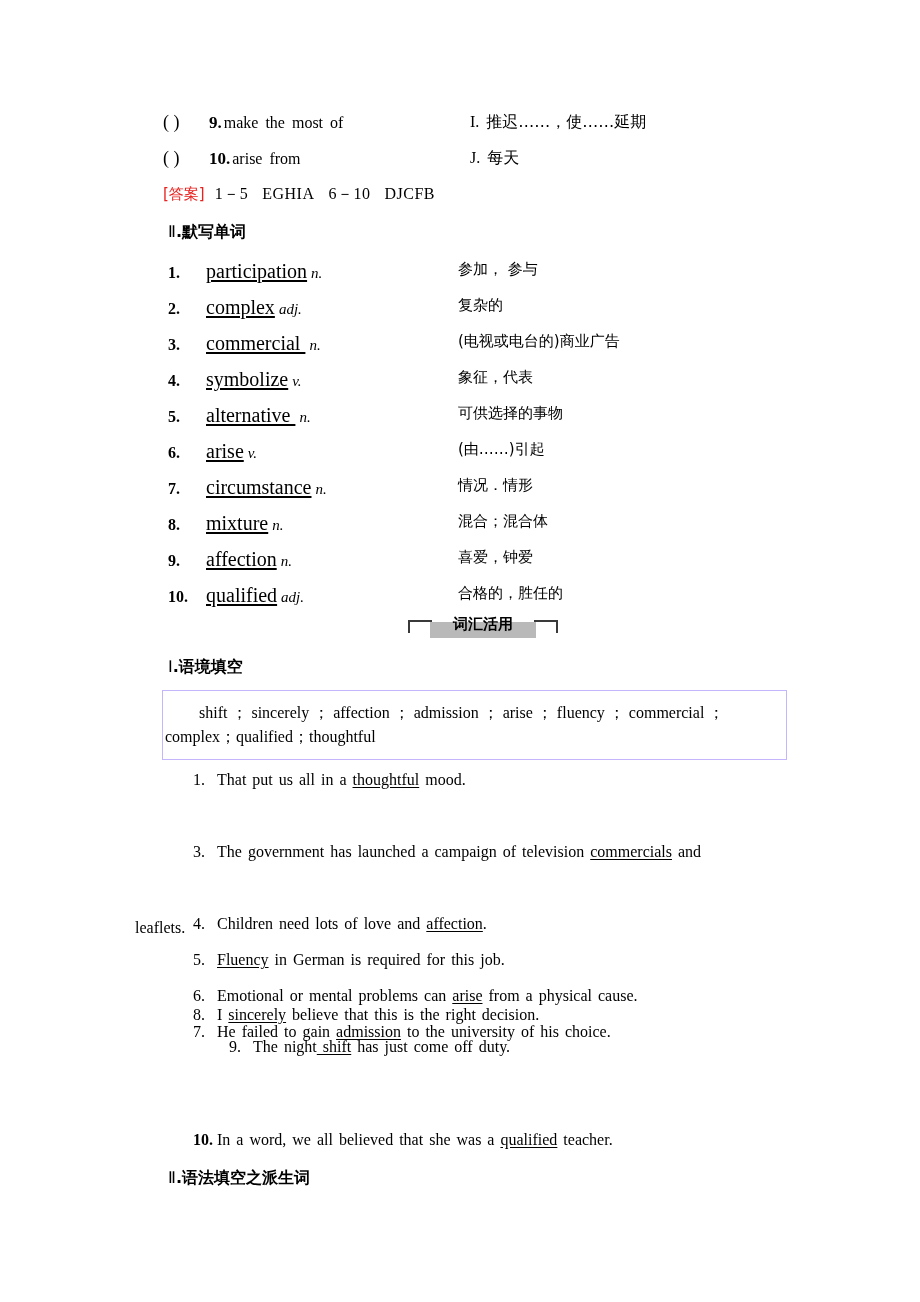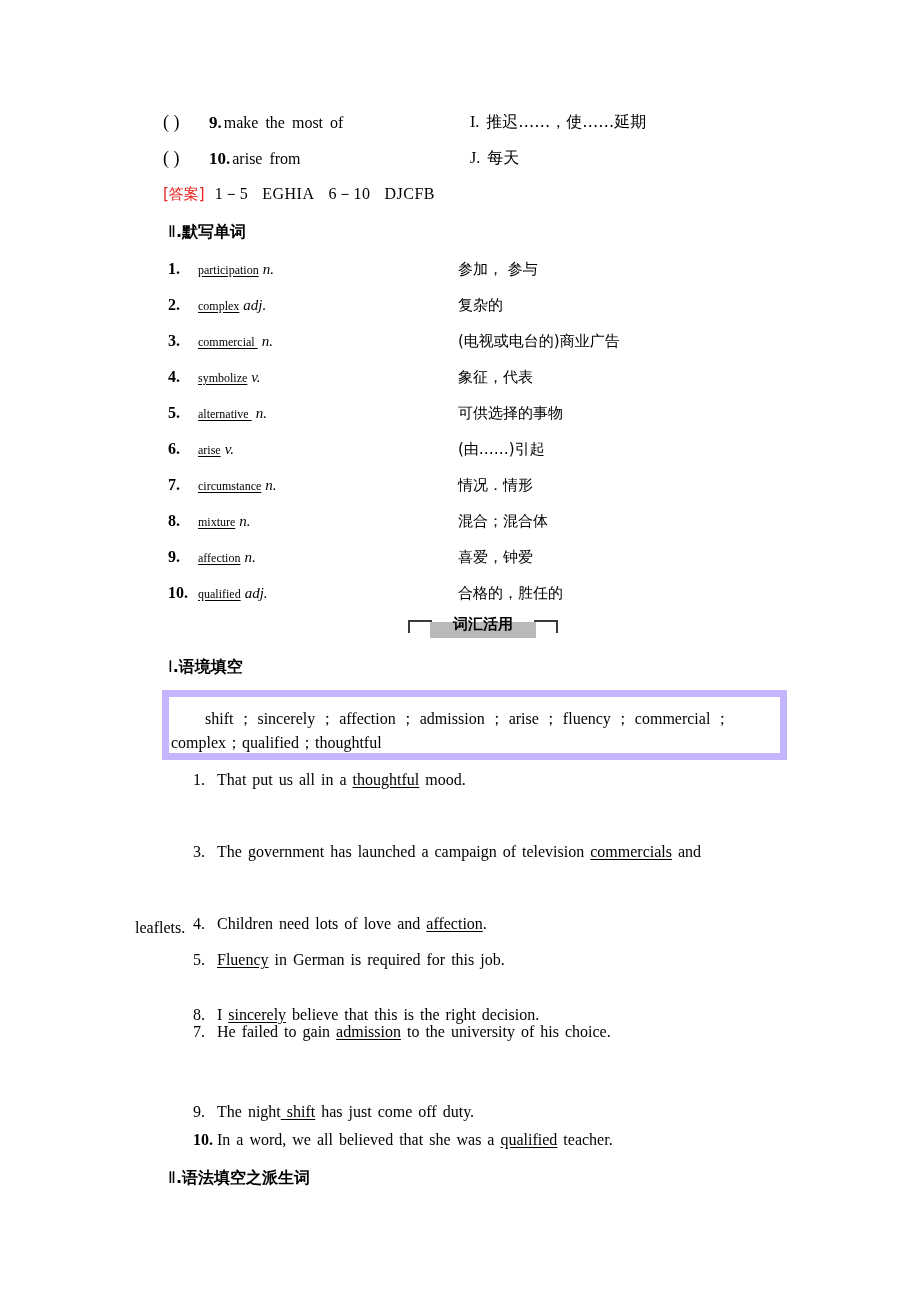--- a/index.html
+++ b/index.html
@@ -105,23 +105,24 @@
   }
   .vocab-row .idx {
     display: inline-block;
     width: 30px;
     font-weight: bold;
     font-family: "Liberation Serif", serif;
     font-size: 16px;
   }
   .vocab-row .word {
     font-family: "Liberation Serif", serif;
-    font-size: 12px;
+    font-size: 20px;
     text-decoration: underline;
     text-underline-offset: 2px;
+    margin-left: 8px;
   }
   .vocab-row .pos {
     font-family: "Liberation Serif", serif;
     font-style: italic;
     font-size: 15px;
     margin-left: 4px;
   }
   .vocab-row .cn {
     position: absolute;
     left: 290px;
@@ -167,21 +168,21 @@
     line-height: 20px;
   }
 
   
   .wordbank {
     position: absolute;
     left: 162px;
     top: 690px;
     width: 625px;
     height: 70px;
-    border: 7px solid #c4b5fd;
+    border: 1px solid #c4b5fd;
     box-sizing: border-box;
     padding-left: 44px;
   }
   .wordbank .wb-line {
     position: absolute;
     font-family: "Liberation Serif", serif;
     font-size: 16px;
     white-space: nowrap;
   }
   .wordbank .wb-line.l1 { left: 36px; top: 12px; }
@@ -308,30 +309,33 @@
   <div class="sent-cont" style="top:879px;margin-top:40px;">leaflets.</div>
 
   <div class="sent" style="top:915px;">
     <span class="n">4.</span><span>Children  need  lots  of  love  and  </span><u>affection</u><span>.</span>
   </div>
 
   <div class="sent" style="top:951px;">
     <span class="n">5.</span><span></span><u>Fluency</u><span>  in  German  is  required  for  this  job.</span>
   </div>
 
+  <div class="sent" style="top:987px;">
+    <span class="n">6.</span><span>Emotional  or  mental  problems  can  </span><u>arise</u><span>  from  a  physical  cause.</span>
+  </div>
 
   <div class="sent" style="top:1023px;">
     <span class="n">7.</span><span>He  failed  to  gain </span><u>admission</u><span>  to  the  university  of  his  choice.</span>
   </div>
 
   <div class="sent" style="top:1006px;">
     <span class="n">8.</span><span>I  </span><u>sincerely</u><span>  believe  that  this  is  the  right  decision.</span>
   </div>
 
-  <div class="sent" style="top:1103px;">
+  <div class="sent" style="top:1038px;margin-left:36px;">
     <span class="n">9.</span><span>The  night</span><u> shift</u><span>  has  just  come  off  duty.</span>
   </div>
 
   <div class="sent" style="top:1131px;">
     <span class="n b">10.</span><span>In  a  word,  we  all  believed  that  she  was  a  </span><u>qualified</u><span>  teacher.</span>
   </div>
 
   <div class="sec-head" style="top:1168px;">
     <span class="rn">Ⅱ</span><span>.语法填空之派生词</span>
   </div>

